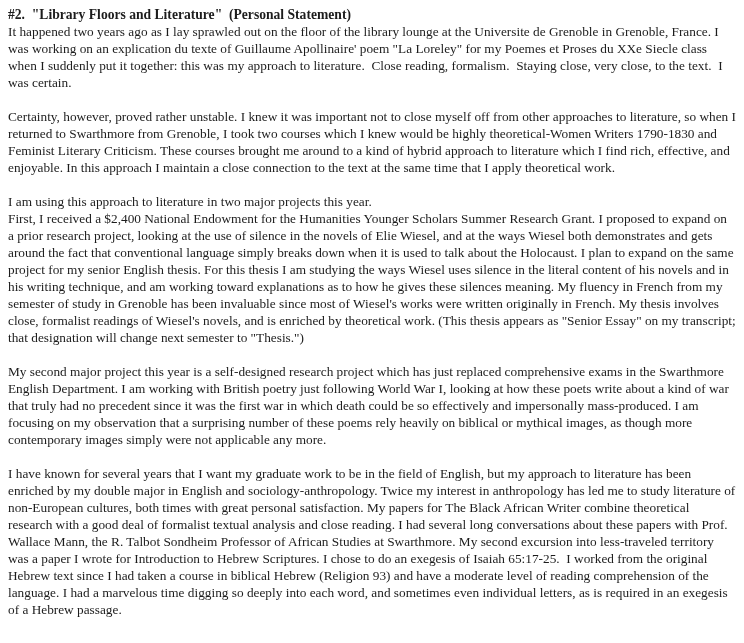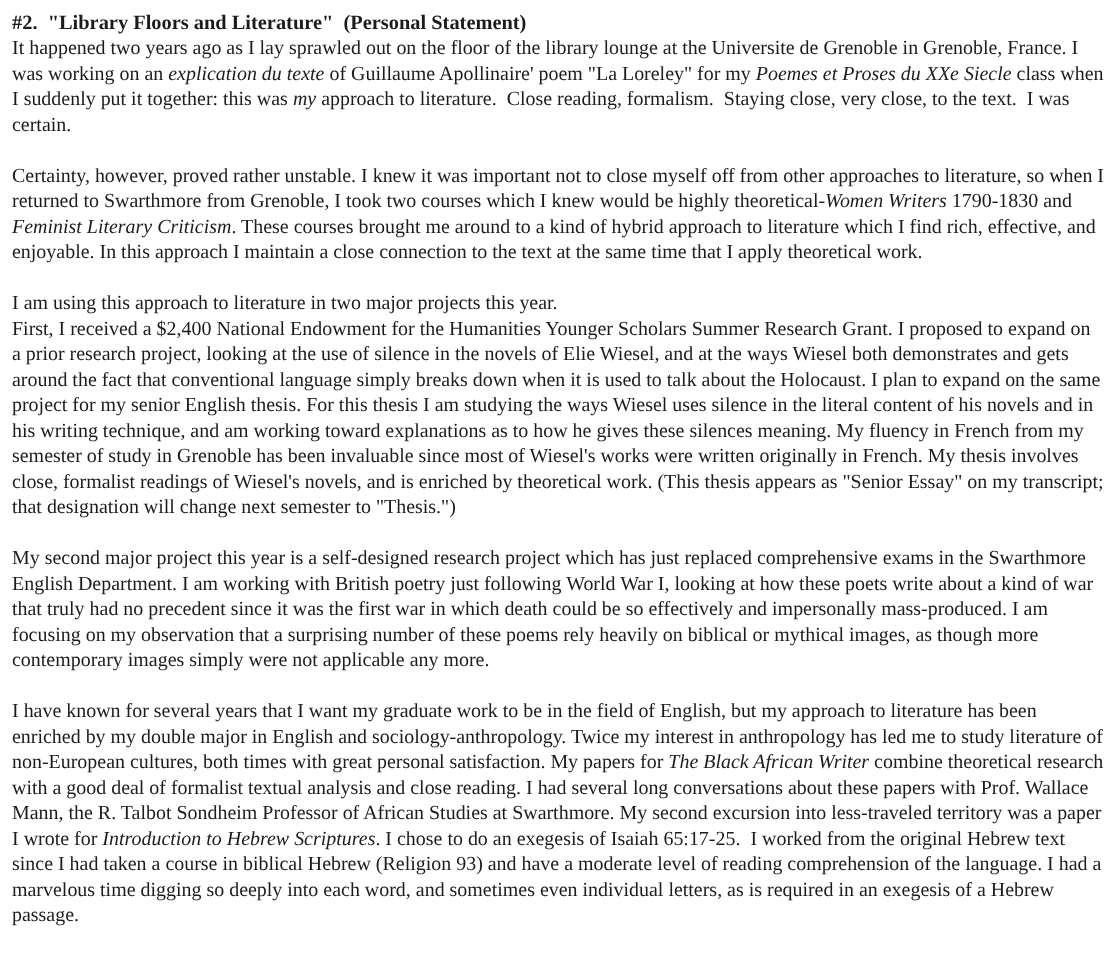--- a/index.html
+++ b/index.html
@@ -27,21 +27,20 @@
     white-space: pre-wrap;
   }
   .para {
     margin: 0 0 17px 0;
     white-space: pre-wrap;
   }
   .para:last-child {
     margin-bottom: 0;
   }
   .italic {
-    font-style: italic;
   }
 </style>
 </head>
 <body>
 
 <div class="page">
   <h1 class="doc-title">#2.  "Library Floors and Literature"  (Personal Statement)</h1>
   <div id="doc-body">
       <p class="para"><span>It happened two years ago as I lay sprawled out on the floor of the library lounge at the Universite de Grenoble in Grenoble, France. I was working on an </span><span class="italic">explication du texte</span><span> of Guillaume Apollinaire' poem "La Loreley" for my </span><span class="italic">Poemes et Proses du XXe Siecle</span><span> class when I suddenly put it together: this was </span><span class="italic">my</span><span> approach to literature.  Close reading, formalism.  Staying close, very close, to the text.  I was certain.</span></p>
       <p class="para"><span>Certainty, however, proved rather unstable. I knew it was important not to close myself off from other approaches to literature, so when I returned to Swarthmore from Grenoble, I took two courses which I knew would be highly theoretical-</span><span class="italic">Women Writers</span><span> 1790-1830 and </span><span class="italic">Feminist Literary Criticism</span><span>. These courses brought me around to a kind of hybrid approach to literature which I find rich, effective, and enjoyable. In this approach I maintain a close connection to the text at the same time that I apply theoretical work.</span></p>

